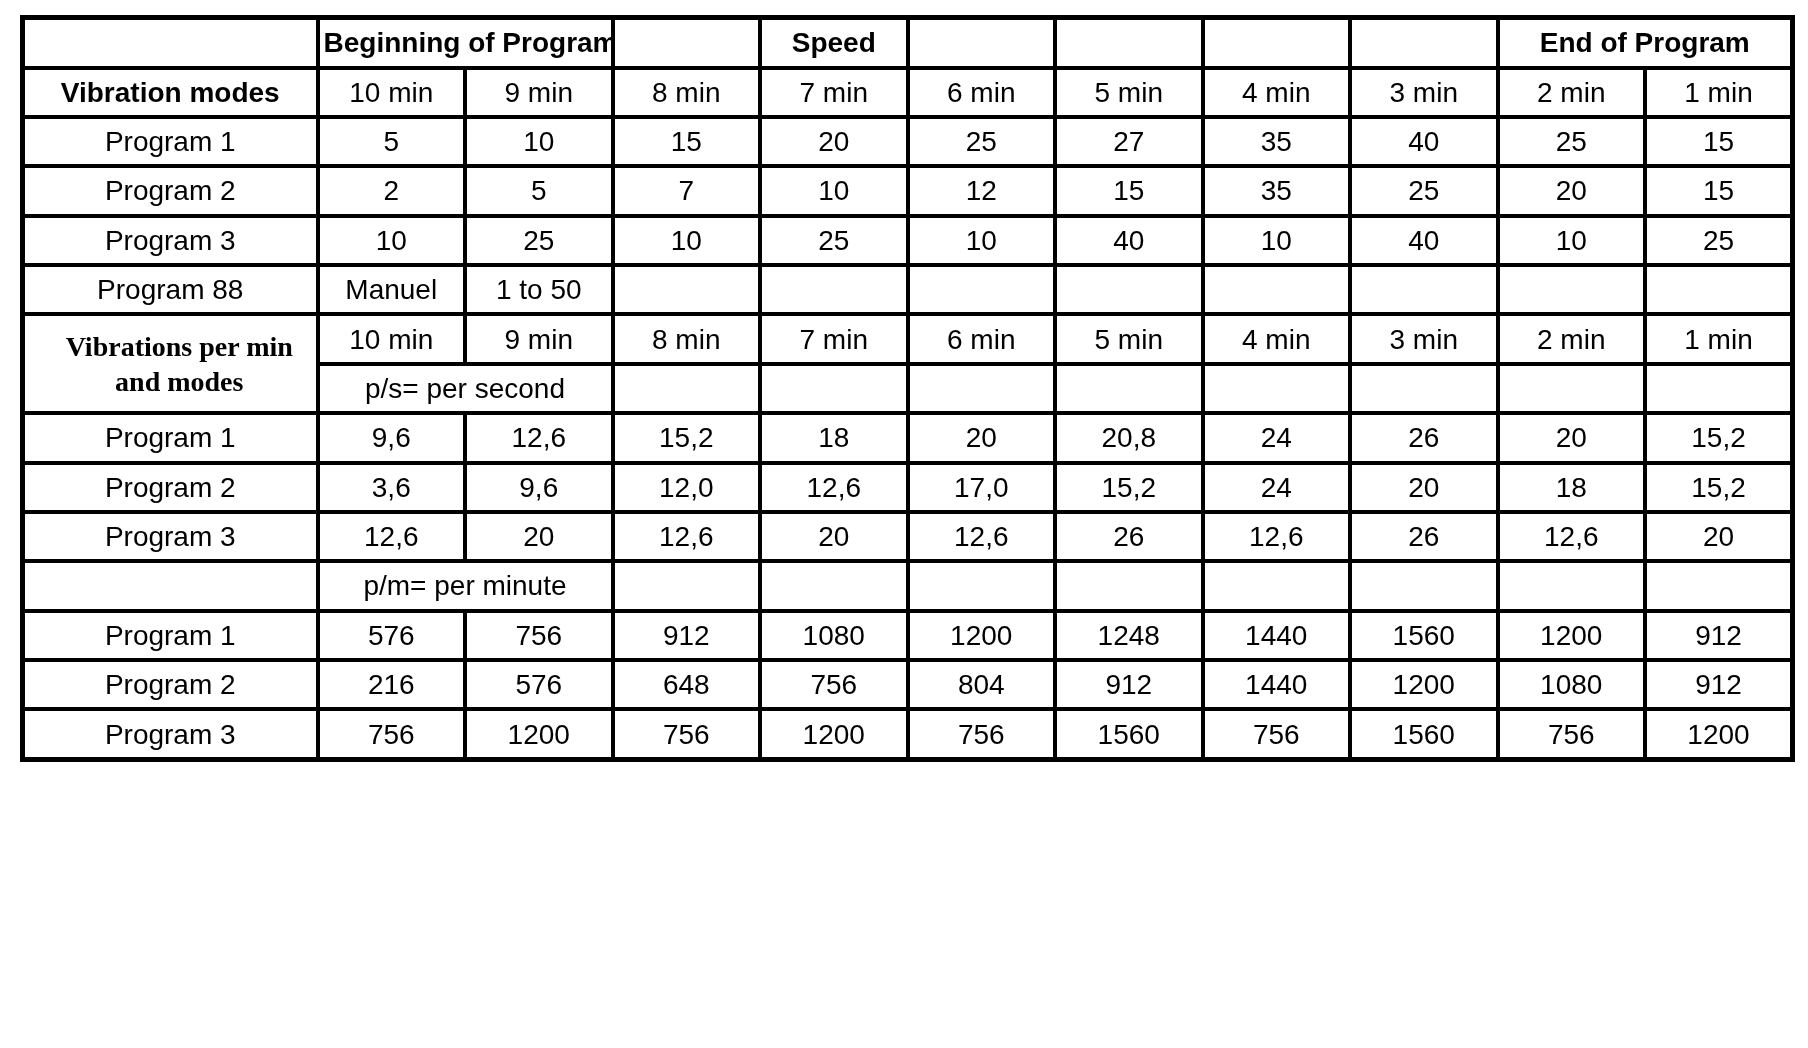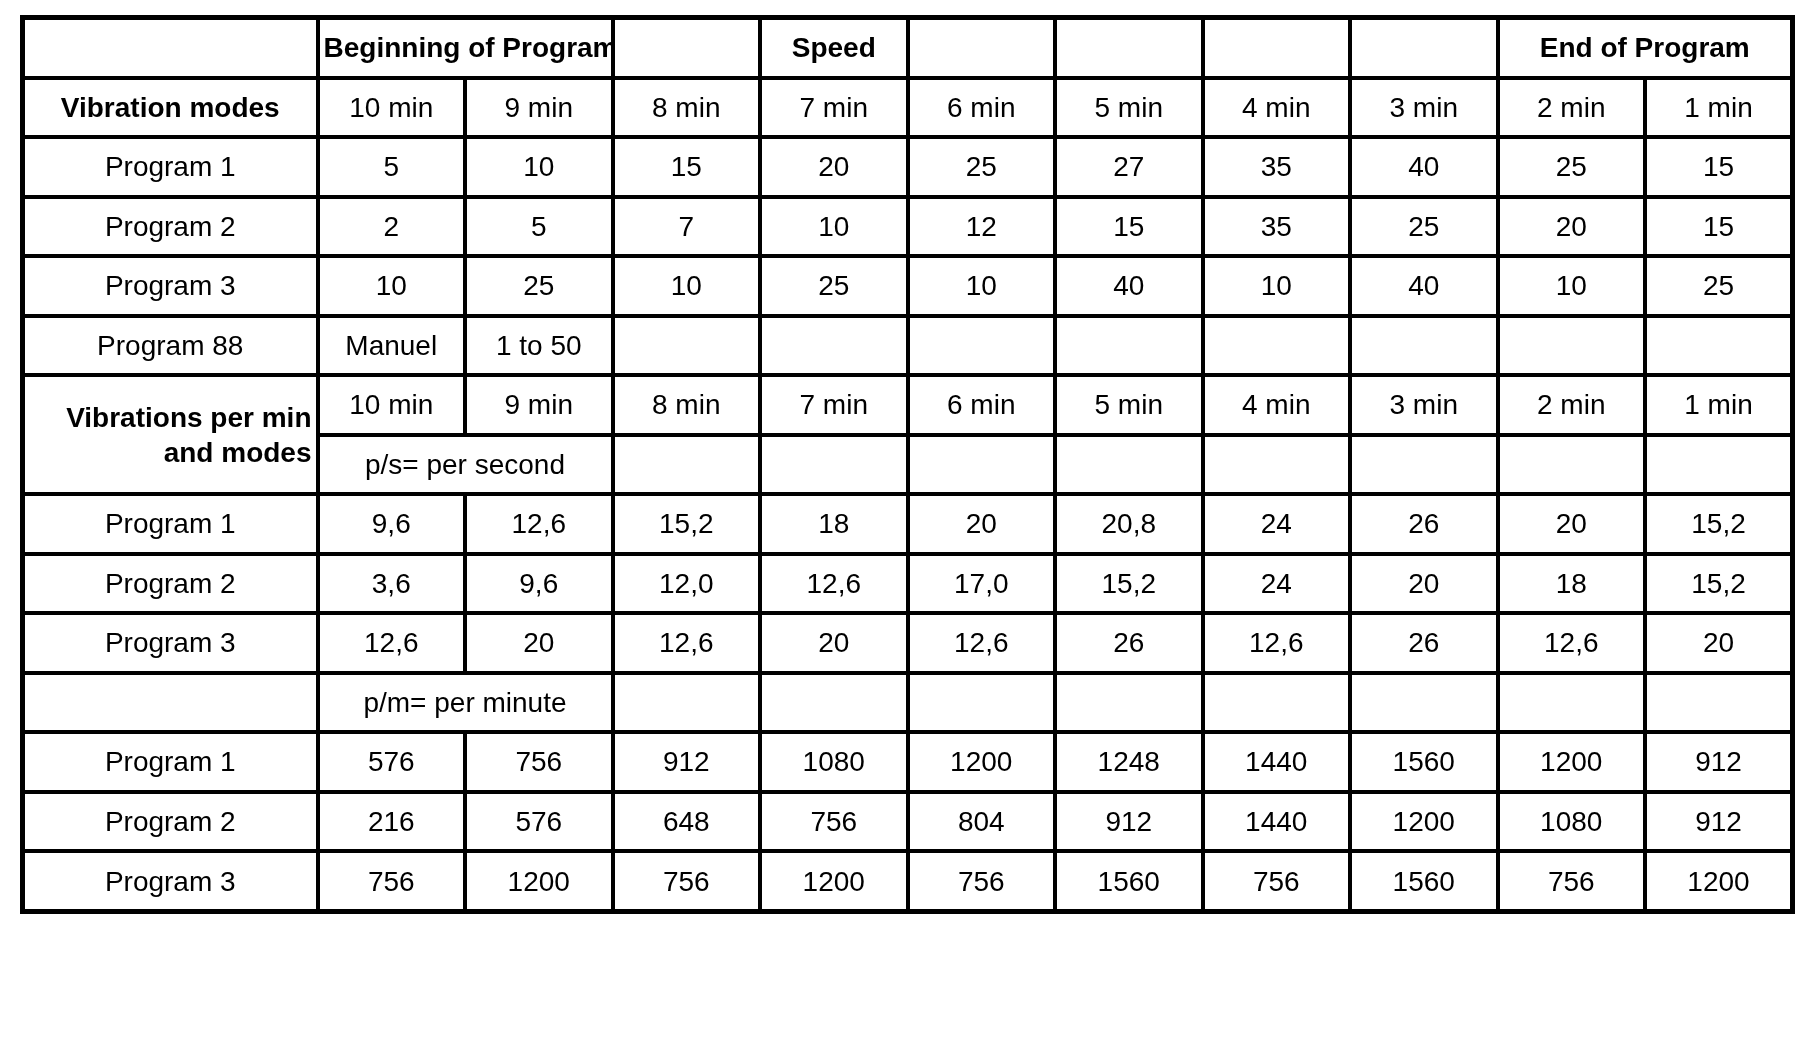--- a/index.html
+++ b/index.html
@@ -15,40 +15,41 @@
     position: relative;
     width: 1808px;
     height: 1048px;
     background: #ffffff;
   }
   table.vib {
     position: absolute;
     left: 20px;
     top: 15px;
     width: 1770px;
-    height: 899px;
+    height: 747px;
     border-collapse: collapse;
     table-layout: fixed;
     background: #ffffff;
     border: 5px solid #000000;
   }
   table.vib td {
     border: 4px solid #000000;
     text-align: center;
     vertical-align: middle;
     font-size: 28px;
     line-height: 1.25;
     padding: 0 4px;
     overflow: hidden;
     white-space: nowrap;
   }
   table.vib td.b { font-weight: bold; }
   table.vib td.left {
-    text-align: right;
+    text-align: center;
     padding-left: 22px;
+    font-family: Liberation Serif, serif;
   }
   table.vib td.left div { white-space: nowrap; }
 </style>
 </head>
 <body>
 
 <div class="page">
   <table class="vib">
     <colgroup>
       <col style="width:295px">

